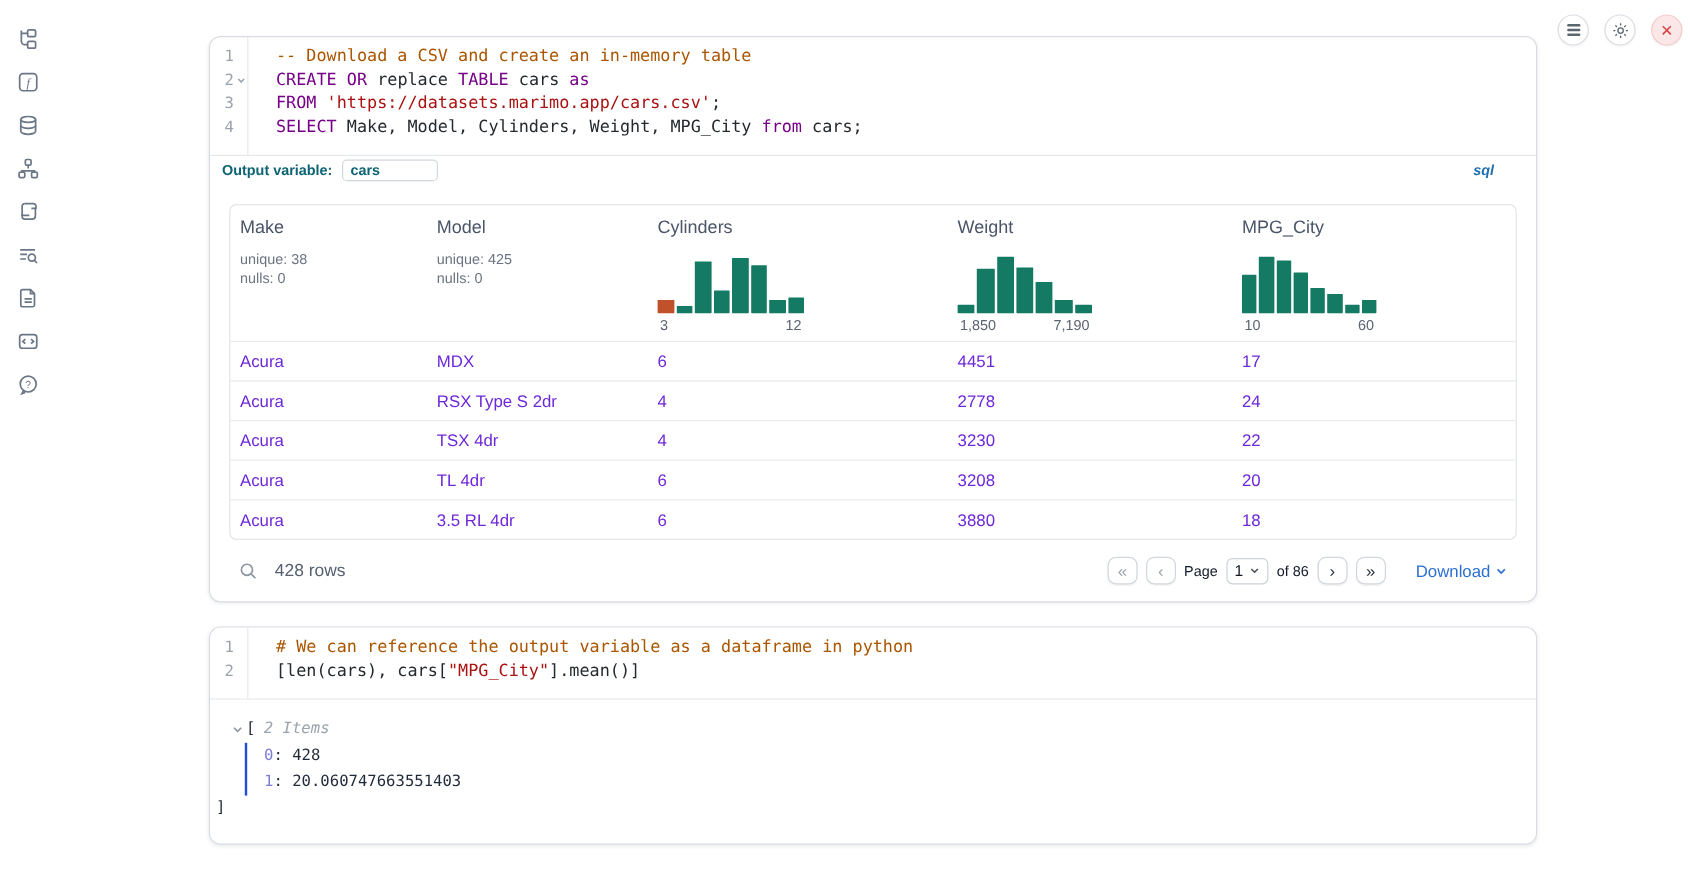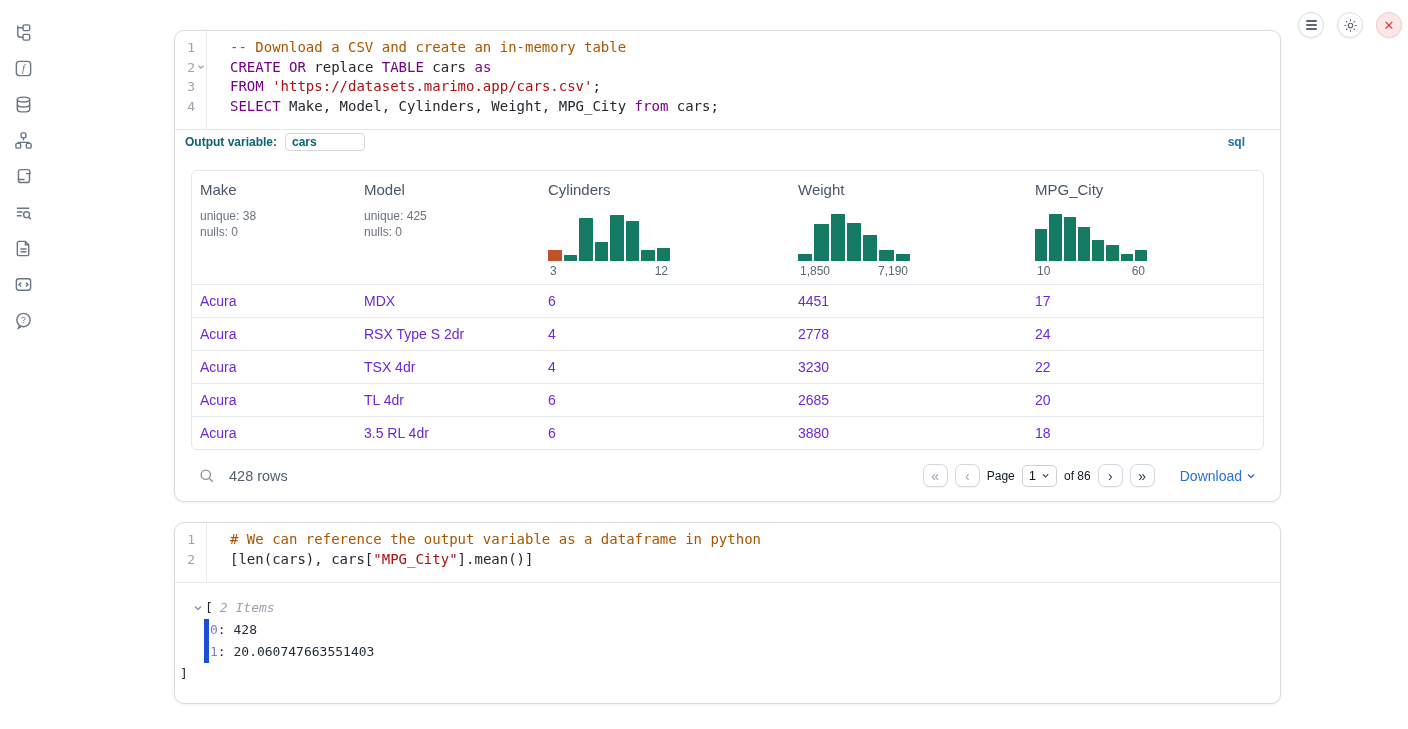--- a/index.html
+++ b/index.html
@@ -41,21 +41,21 @@
   .tok-com { color:#aa5500; }
   .tok-str { color:#aa1111; }
   .tok-txt { color:#24292e; }
 
   
   .outvar { display:flex; align-items:center; height:24px; border-top:1px solid #e5e8eb; padding:0 10px; }
   .outvar-label { font-size:12px; font-weight:bold; color:#0b6374; }
   .outvar-input { width:80px; height:18px; margin-left:8px; border:1px solid #d3d8dd; border-radius:4px;
                   font-size:12px; font-weight:bold; color:#0b6374; padding:0 6px;
                   font-family:"Liberation Sans", sans-serif; outline:none; }
-  .lang-badge { margin-left:auto; margin-right:25px; font-size:12px; font-weight:bold; color:#1d6fae; }
+  .lang-badge { margin-left:auto; margin-right:25px; font-size:12px; font-weight:bold; color:#1d6fae;font-style:italic; }
 
   
   .cell1-output { padding:17px 16px 12px; }
   .table-card { border:1px solid #e3e6ea; border-radius:6px; overflow:hidden; }
   .t-head { display:flex; }
   .th { padding:10px 0 6px 8px; }
   .c0 { width:164px; flex:none; } .c1 { width:184px; flex:none; }
   .c2 { width:250px; flex:none; } .c3 { width:237px; flex:none; } .c4 { flex:1; }
   .col-name { font-size:15px; color:#4a5568; }
   .col-stats { margin-top:10px; font-size:12px; line-height:16px; color:#6b7480; }
@@ -83,21 +83,21 @@
   .download { margin-left:18px; display:flex; align-items:center; gap:4px;
               color:#2a6fd2; font-size:14px; }
 
   
   .editor2-sep { border-top:1px solid #e7e9ec; }
   .cell2-output { padding:14px 16px 18px 5px;
                   font-family:"DejaVu Sans Mono", monospace; font-size:13px; line-height:22px; color:#1f2937; }
   .tree-head { display:flex; align-items:center; margin-left:13px; }
   .tree-caret { width:12px; display:flex; align-items:center; }
   .items-label { color:#9aa3ad; font-style:italic; margin-left:7px; }
-  .tree-items { margin-left:24px; border-left:5px solid #1d4ed8; padding-left:1px; }
+  .tree-items { margin-left:24px; border-left:2px solid #1d4ed8; padding-left:14px; }
   .tree-key { color:#7b7bd1; }
   .tree-bracket { color:#1f2937; }
 </style>
 </head>
 <body>
 
 <nav class="sidebar">
   <button class="side-btn">
     <svg width="19" height="19" viewBox="0 0 20 20" fill="none" stroke="currentColor" stroke-width="1.5">
         <rect x="9.5" y="2" width="7" height="6" rx="1.5"></rect>
@@ -292,21 +292,21 @@
               <div class="c0">Acura</div>
               <div class="c1">TSX 4dr</div>
               <div class="c2">4</div>
               <div class="c3">3230</div>
               <div class="c4">22</div>
             </div>
             <div class="t-row">
               <div class="c0">Acura</div>
               <div class="c1">TL 4dr</div>
               <div class="c2">6</div>
-              <div class="c3">2685</div>
+              <div class="c3">3208</div>
               <div class="c4">20</div>
             </div>
             <div class="t-row">
               <div class="c0">Acura</div>
               <div class="c1">3.5 RL 4dr</div>
               <div class="c2">6</div>
               <div class="c3">3880</div>
               <div class="c4">18</div>
             </div>
           </div>

